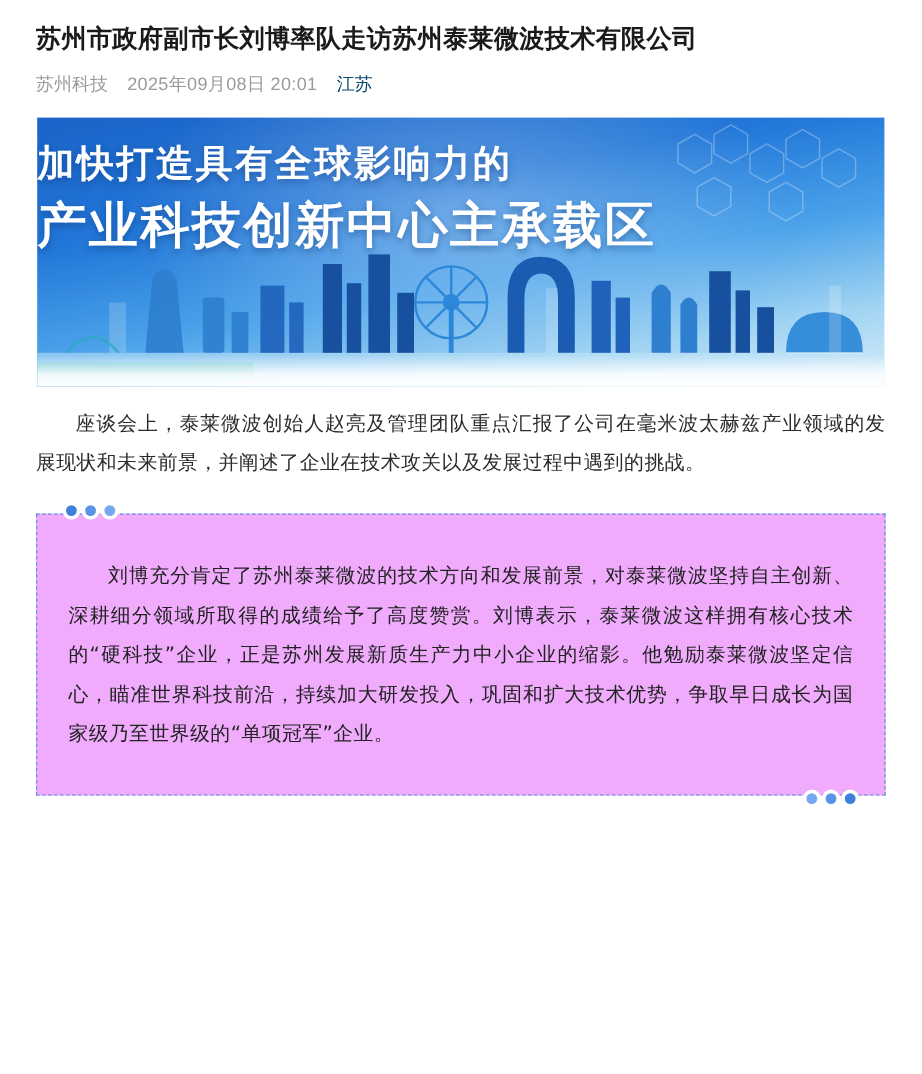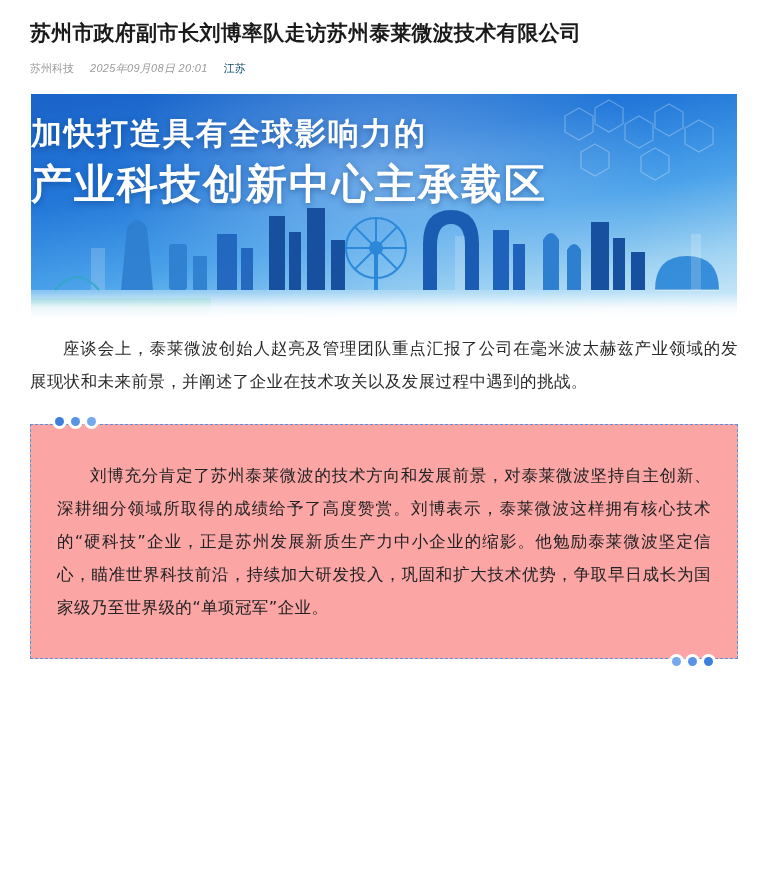--- a/index.html
+++ b/index.html
@@ -24,26 +24,26 @@
     font-weight: bold;
     color: #1a1a1a;
     line-height: 1.4;
     margin: 0 0 14px 0;
     letter-spacing: 0.2px;
   }
   .meta-row {
     display: flex;
     align-items: center;
     gap: 16px;
-    font-size: 11px;
+    font-size: 15px;
     color: #9a9a9a;
     margin-bottom: 18px;
   }
   .meta-row .source { color: #9a9a9a; }
-  .meta-row .datetime { color: #9a9a9a; letter-spacing: 0.3px; font-style: italic; }
+  .meta-row .datetime { color: #9a9a9a; letter-spacing: 0.3px; }
   .meta-row .region { color: #0c4a6e; }
 
   
   .banner {
     position: relative;
     width: 706px;
     height: 224px;
     margin: 0 auto 14px auto;
     overflow: hidden;
     background: linear-gradient(170deg, #1b63c8 0%, #2277d8 32%, #4ca3ea 58%, #9fd3f2 80%, #d9eefb 100%);
@@ -115,21 +115,21 @@
     font-family: "DejaVu Sans", "Liberation Sans", sans-serif;
   }
   .para.first { margin-top: 10px; }
 
   
   .quote-wrap {
     position: relative;
     margin: 26px 0 18px 0;
     padding: 34px 26px 34px 26px;
     border: 1px dashed #5b8fe0;
-    background: #fca5a5;
+    background: #f0abfc;
   }
   .quote-wrap .dots {
     position: absolute;
     display: flex;
     gap: 7px;
   }
   .quote-wrap .dots.top-left {
     top: -8px;
     left: 24px;
   }

